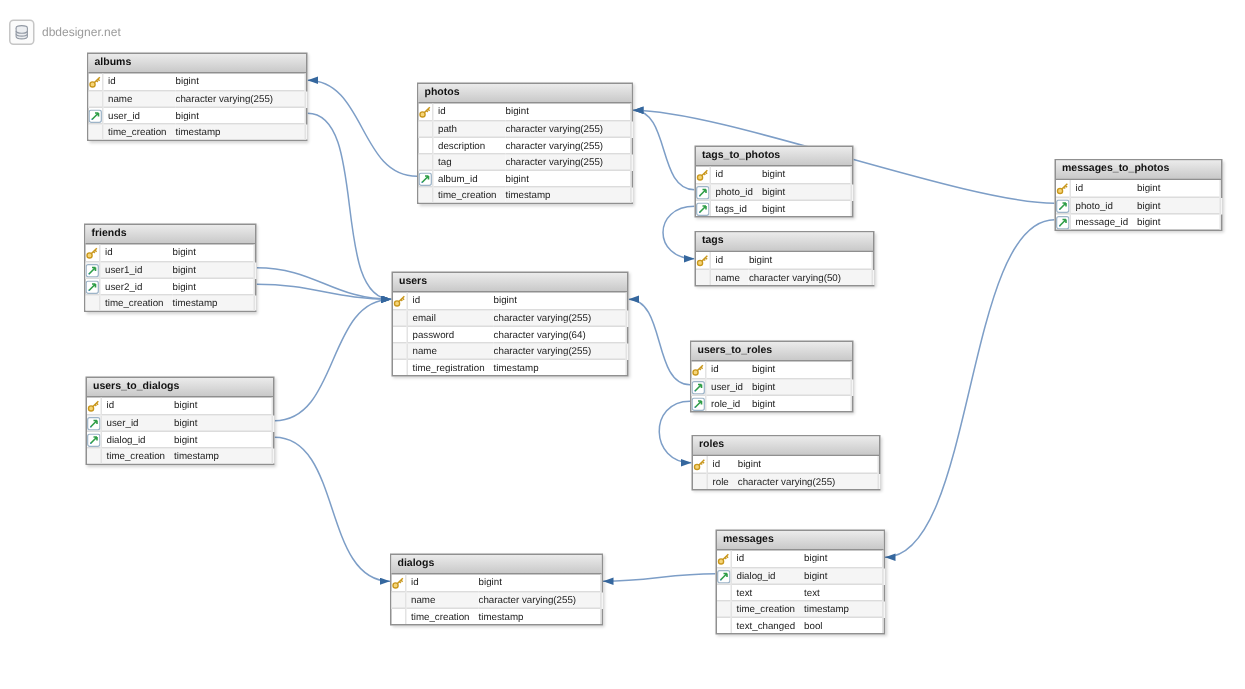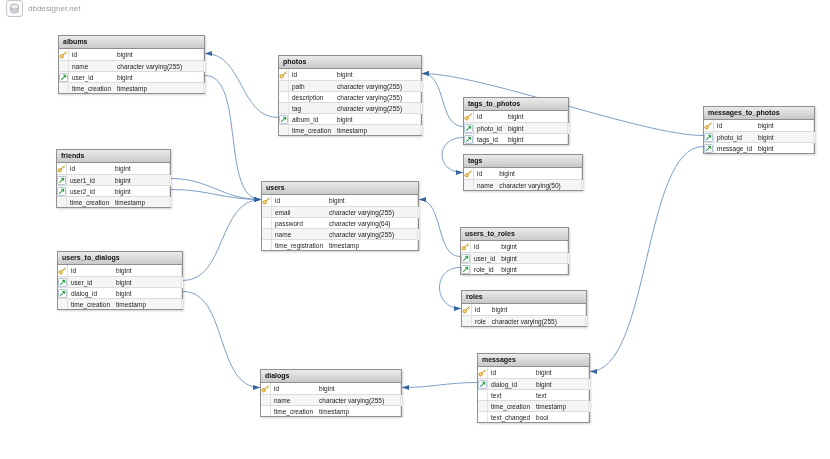--- a/index.html
+++ b/index.html
@@ -1,19 +1,19 @@
 <!DOCTYPE html>
 <html><head>
 <meta charset="utf-8">
 <style>
   html,body{margin:0;padding:0;background:#fff;}
   body{font-family:"Liberation Sans",sans-serif;}
   .canvas{position:relative;width:830px;height:459px;background:#ffffff;overflow:hidden;}
 
-  .logo{position:absolute;left:6px;top:0;display:flex;align-items:center;gap:5px;}
+  .logo{position:absolute;left:6px;top:13px;display:flex;align-items:center;gap:5px;}
   .logo-box{width:17px;height:17px;border:1px solid #c6c6c6;border-radius:3px;background:#fbfbfb;
             display:flex;align-items:center;justify-content:center;box-sizing:border-box;}
   .logo-text{font-size:8px;color:#9b9b9b;}
 
   #lines{position:absolute;left:0;top:0;pointer-events:none;}
 
   .tbl{position:absolute;border:1px solid #909090;background:#fff;
        box-shadow:1px 1px 2px rgba(0,0,0,0.18);font-size:6.5px;color:#222;box-sizing:border-box;}
   .tbl-h{height:12px;line-height:12px;background:linear-gradient(#ebebeb,#c9c9c9);
          border-bottom:1px solid #8f8f8f;font-weight:bold;font-size:7px;padding-left:4px;color:#111;

